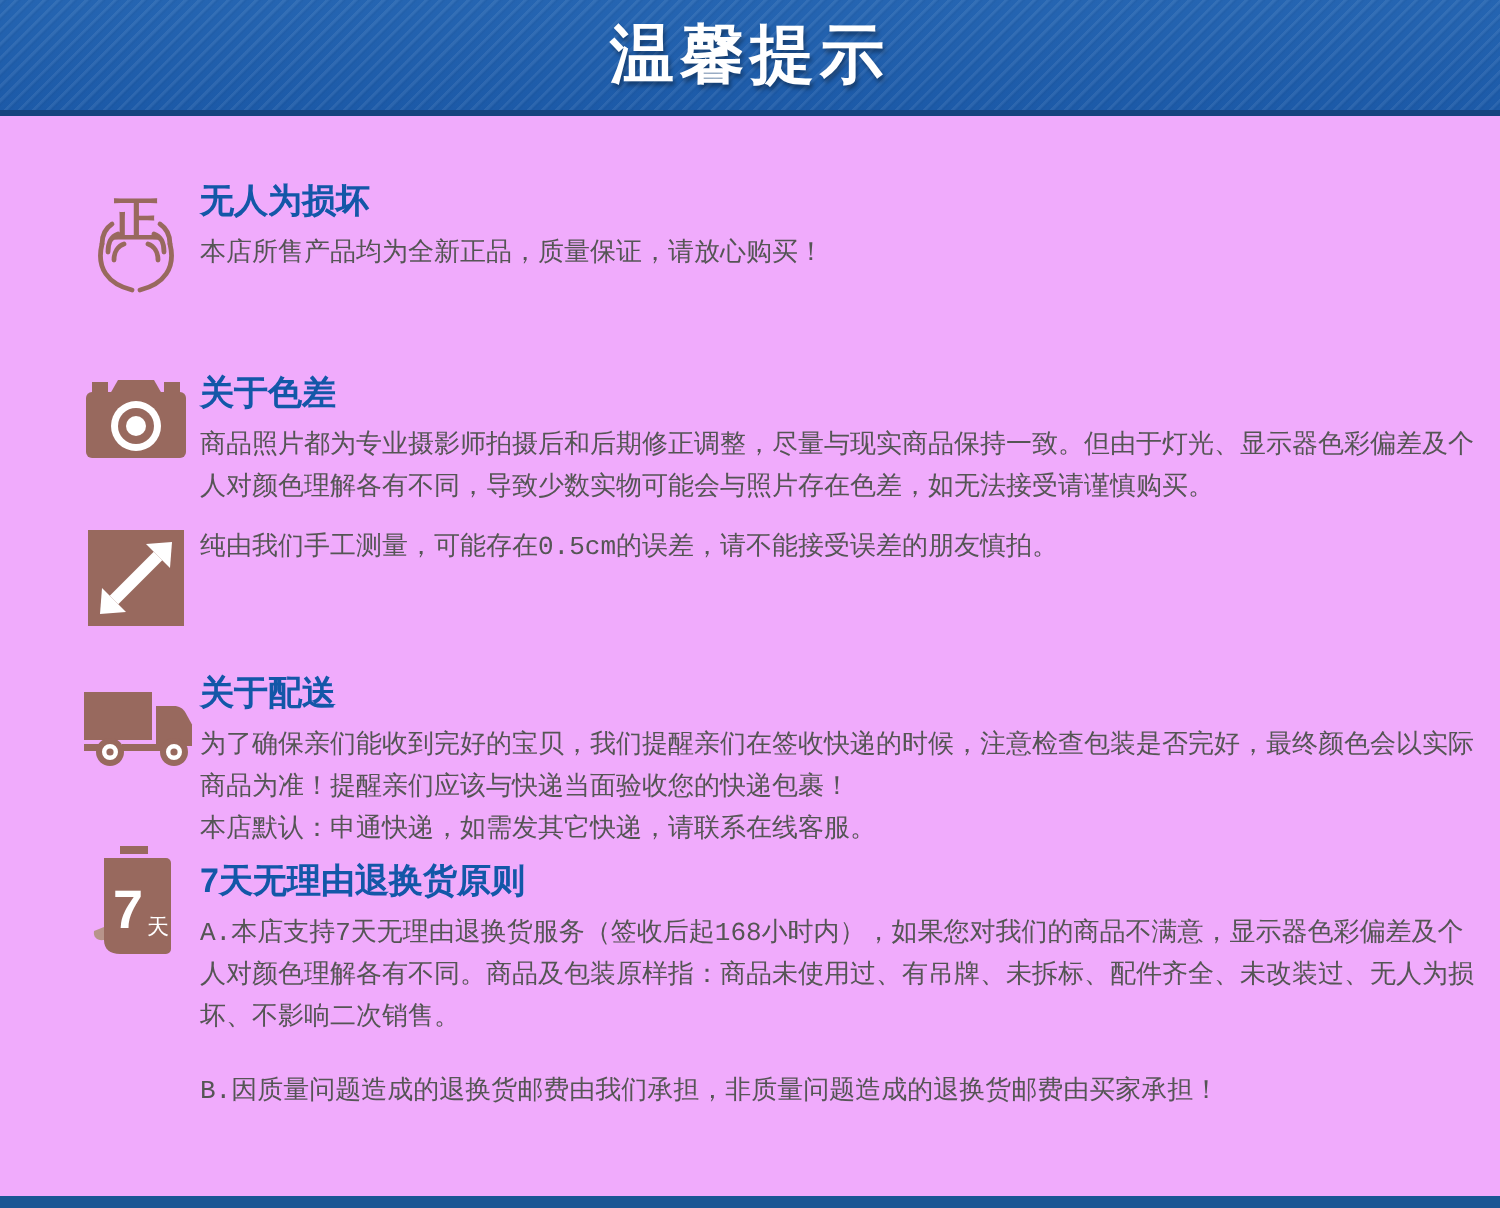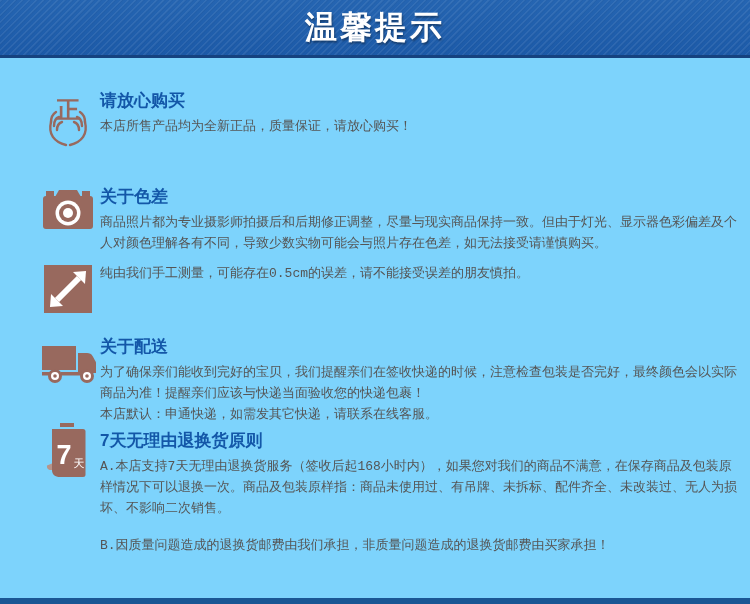--- a/index.html
+++ b/index.html
@@ -3,21 +3,21 @@
 <meta charset="utf-8">
 <style>
   * { box-sizing: border-box; }
   html, body { margin: 0; padding: 0; background: #fff; }
   body { font-family: "Liberation Sans", "DejaVu Sans", sans-serif; }
 
   .page {
     position: relative;
     width: 750px;
     height: 604px;
-    background: #7dd3fc;
+    background: #f0abfc;
     overflow: hidden;
   }
 
   .banner {
     height: 58px;
     background:
       repeating-linear-gradient(135deg,
         rgba(255,255,255,0.07) 0px, rgba(255,255,255,0.07) 1px,
         rgba(0,0,0,0.04) 2px, transparent 3px, transparent 5px),
       linear-gradient(#2565b2, #1c5aa8);
@@ -92,21 +92,21 @@
             <path d="M14,35 C14,30 16,27 19,26"></path>
             <path d="M17,39 C17,35 19,32 22,31"></path>
             <path d="M45,31 C48,43 42,51 30,54"></path>
             <path d="M45,31 C45,26 43,23 40,21"></path>
             <path d="M42,35 C42,30 40,27 37,26"></path>
             <path d="M39,39 C39,35 37,32 34,31"></path>
           </g>
         </svg>
       </div>
       <div class="text-col">
-        <h3 class="tip-title">请放心购买</h3>
+        <h3 class="tip-title">无人为损坏</h3>
         <p class="tip-text">本店所售产品均为全新正品，质量保证，请放心购买！</p>
       </div>
     </div>
 
     <div class="tip">
       <div class="icon-col">
         <svg width="56" height="52" viewBox="0 0 56 52">
           <rect x="6" y="4" width="8" height="5" fill="#98695e"></rect>
           <rect x="42" y="4" width="8" height="5" fill="#98695e"></rect>
           <polygon points="19,3 37,3 41,10 15,10" fill="#98695e"></polygon>
@@ -161,21 +161,21 @@
         <svg width="56" height="64" viewBox="0 0 56 64">
           <rect x="20" y="2" width="14" height="4" fill="#98695e"></rect>
           <path d="M12,8 h31 a2.5,2.5 0 0 1 2.5,2.5 v43 a2.5,2.5 0 0 1 -2.5,2.5 h-23 c-5,0 -8,-2.5 -8,-7 z" fill="#98695e"></path>
           <path d="M12,49 c-3.5,0.5 -5.5,-1.5 -5,-4.5 l5,-2 z" fill="#b7948a"></path>
           <text x="24" y="43" font-size="27" font-weight="bold" text-anchor="middle" fill="#ffffff">7</text>
           <text x="39" y="46" font-size="11" text-anchor="middle" fill="#ffffff">天</text>
         </svg>
       </div>
       <div class="text-col">
         <h3 class="tip-title">7天无理由退换货原则</h3>
-        <p class="tip-text">A.本店支持7天无理由退换货服务（签收后起168小时内），如果您对我们的商品不满意，在保存商品及包装原样情况下可以退换一次。商品及包装原样指：商品未使用过、有吊牌、未拆标、配件齐全、未改装过、无人为损坏、不影响二次销售。</p>
+        <p class="tip-text">A.本店支持7天无理由退换货服务（签收后起168小时内），如果您对我们的商品不满意，显示器色彩偏差及个人对颜色理解各有不同。商品及包装原样指：商品未使用过、有吊牌、未拆标、配件齐全、未改装过、无人为损坏、不影响二次销售。</p>
         <p class="tip-text spaced">B.因质量问题造成的退换货邮费由我们承担，非质量问题造成的退换货邮费由买家承担！</p>
       </div>
     </div>
 
   </div>
 
   <div class="footer-bar"></div>
 </div>
 
 </body></html>

